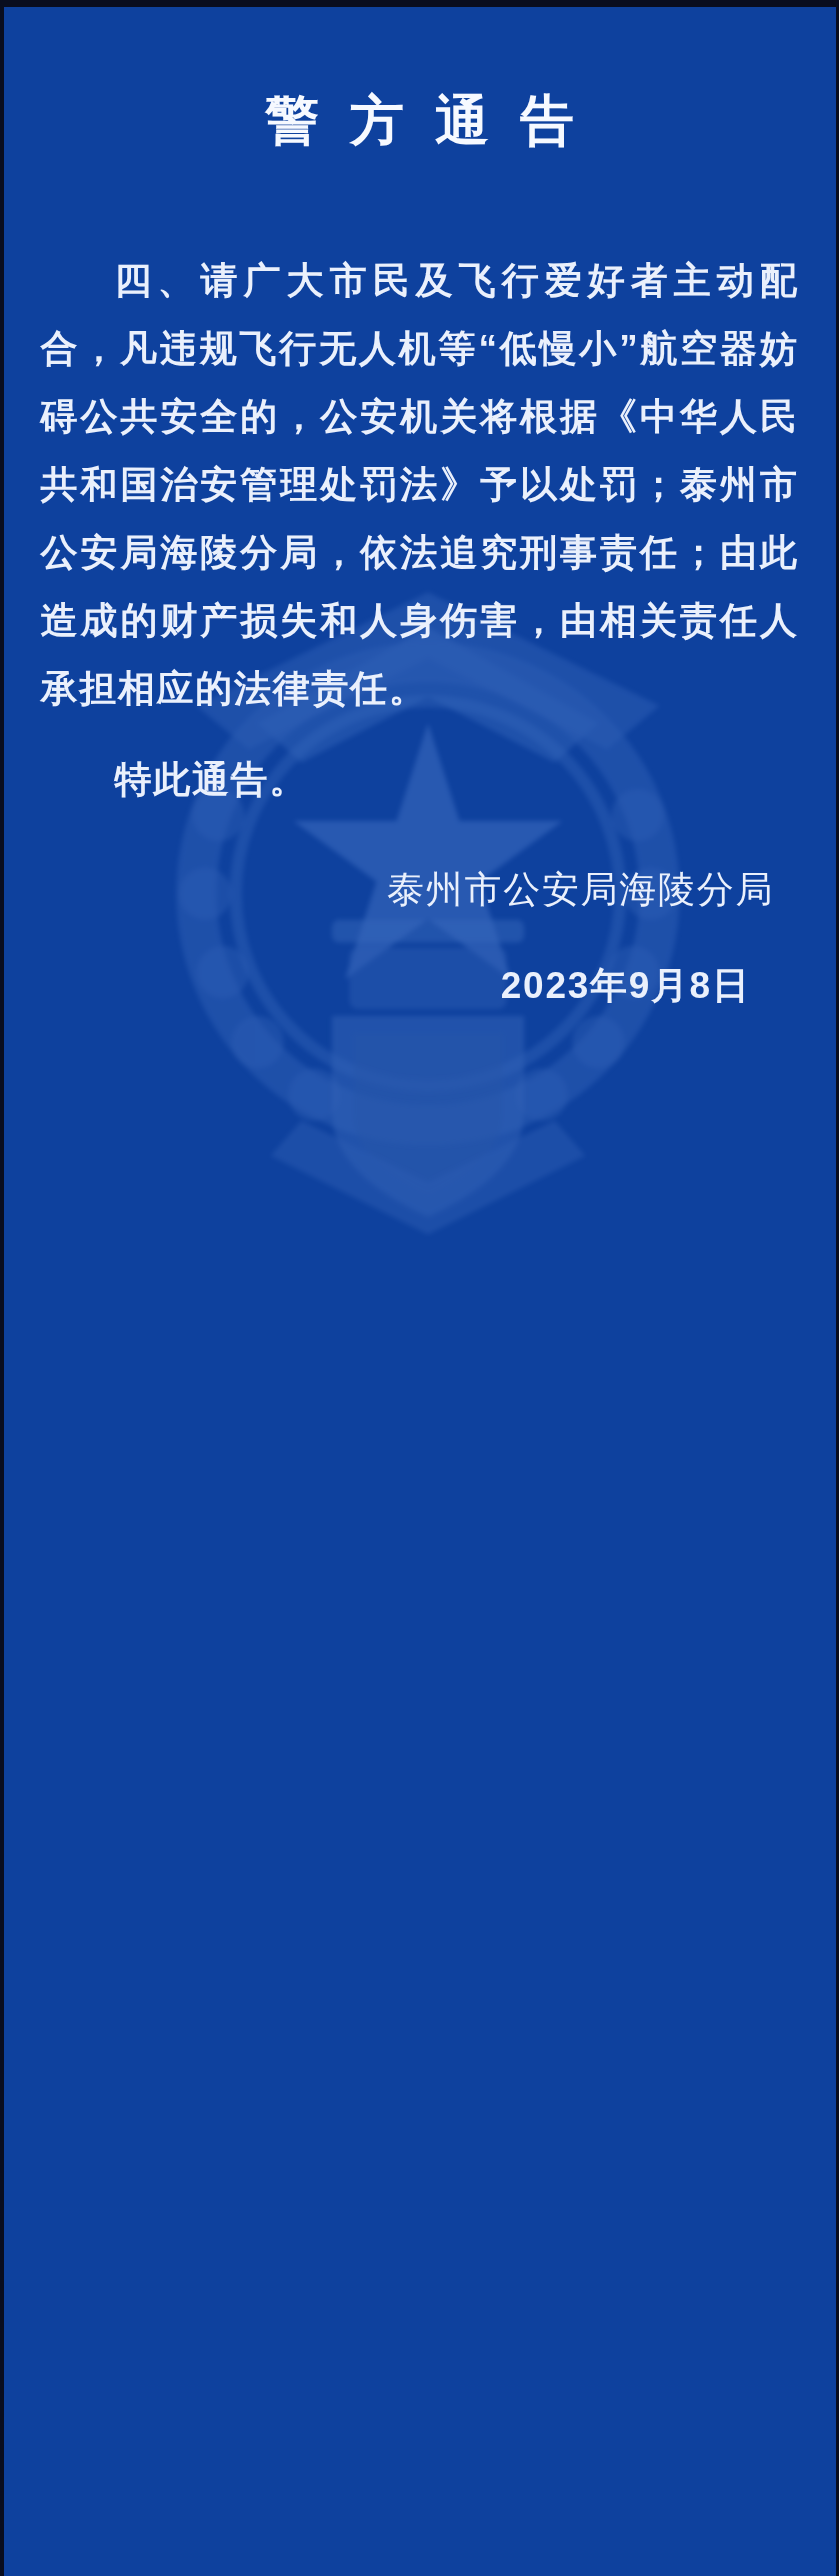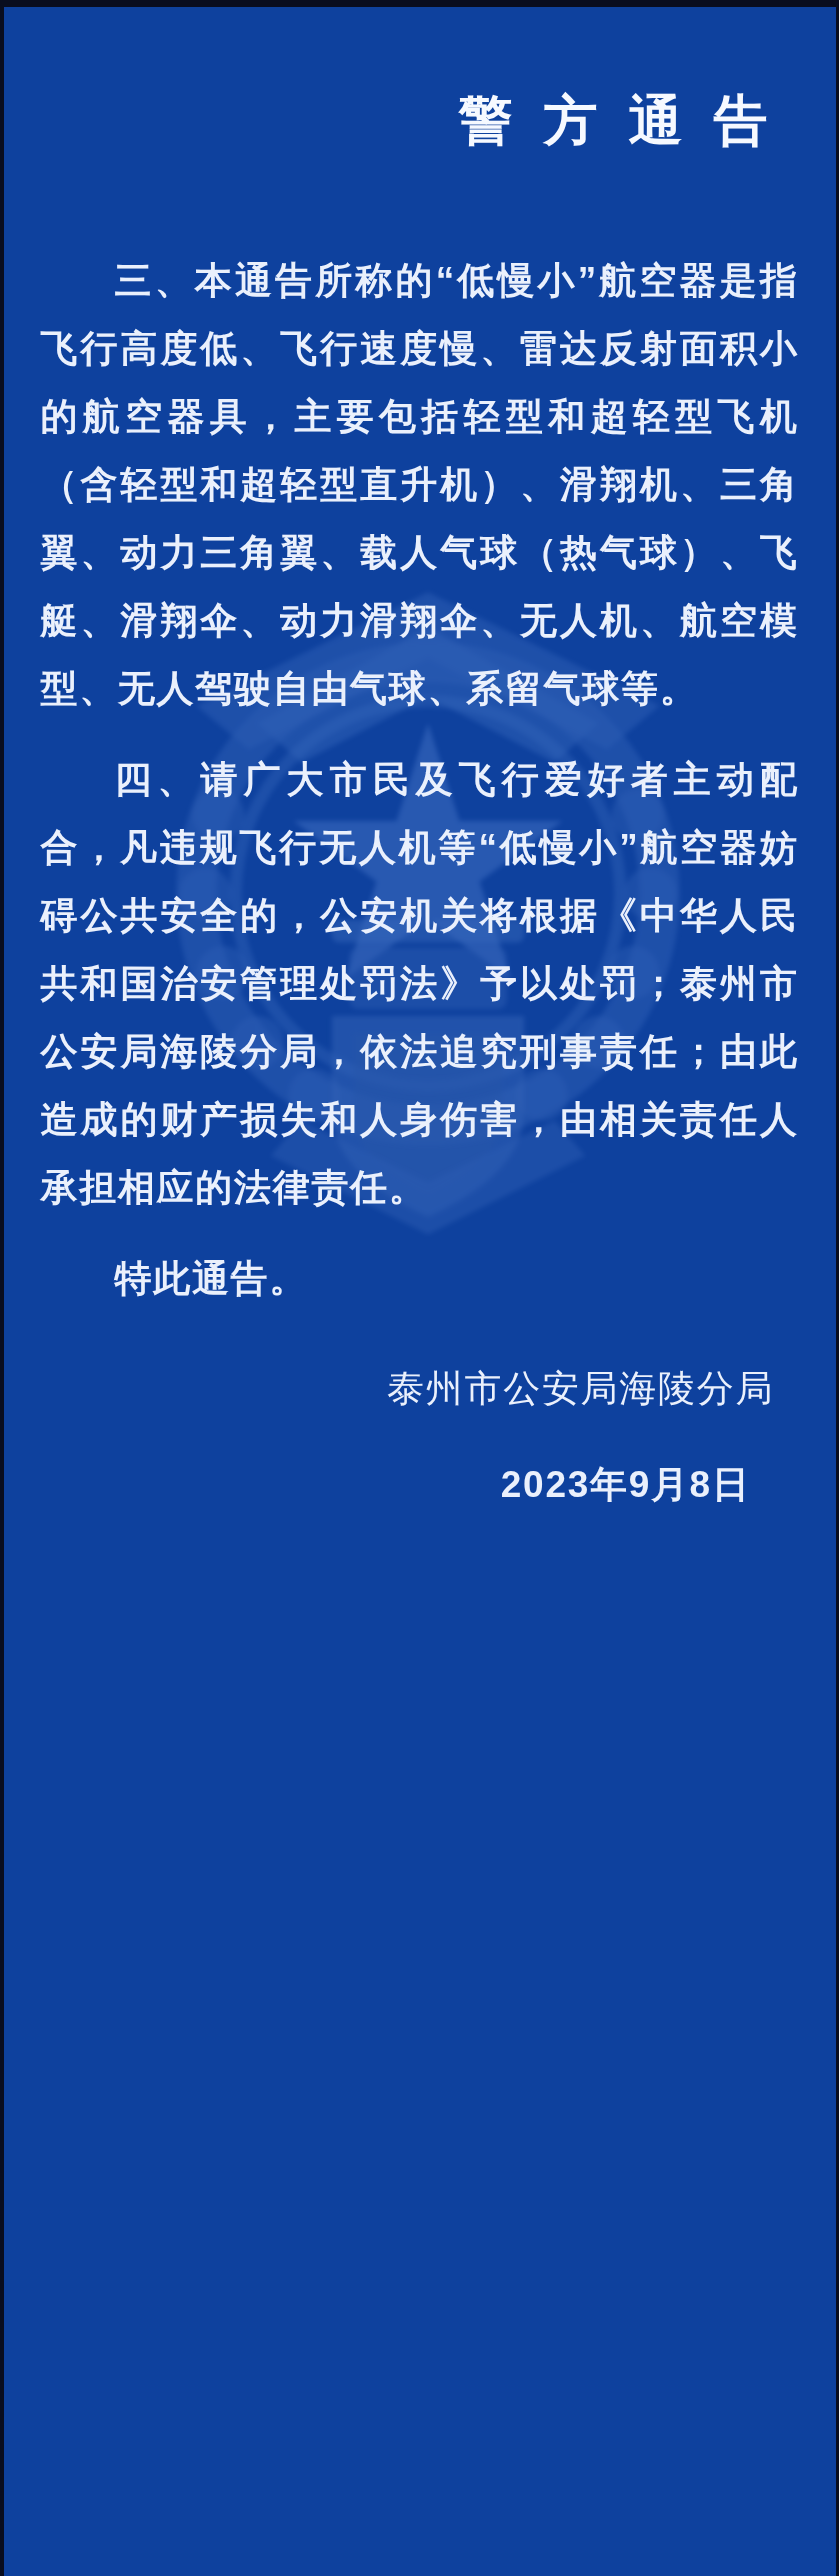--- a/index.html
+++ b/index.html
@@ -35,21 +35,21 @@
     filter: blur(2.6px);
     pointer-events: none;
   }
   .content {
     position: relative;
     padding: 74px 37px 0 37px;
     color: #eff4fe;
   }
   .title {
     margin: 0 0 87px 0;
-    text-align: right;
+    text-align: center;
     font-size: 54px;
     line-height: 79px;
     font-weight: bold;
     letter-spacing: 31px;
     text-indent: 31px; 
     color: #f6f9ff;
   }
   .body-text p {
     margin: 0 0 23px 0;
     font-size: 37px;
@@ -119,21 +119,20 @@
       <path d="M215 540 h220 v110 q0 70 -110 120 q-110 -50 -110 -120 Z" fill="#4e7ccb" opacity="0.55"></path>
       <path d="M240 560 h170 v92 q0 55 -85 95 q-85 -40 -85 -95 Z" fill="#3a66b4" opacity="0.5"></path>
 
       <path d="M145 700 L325 790 L505 700 L470 660 L325 730 L180 660 Z" fill="#4372c4" opacity="0.5"></path>
     </svg>
 
     <div class="content">
       <h1 class="title">警方通告</h1>
 
       <div class="body-text">
-        <p>三、本通告所称的“低慢小”航空器是指飞行高度低、飞行速度慢、雷达反射面积小的航空器具，主要包括轻型和超轻型飞机（含轻型和超轻型直升机）、滑翔机、三角翼、动力三角翼、载人气球（热气球）、飞艇、滑翔伞、动力滑翔伞、无人机、航空模型、无人驾驶自由气球、系留气球等。</p>
         <p>四、请广大市民及飞行爱好者主动配合，凡违规飞行无人机等“低慢小”航空器妨碍公共安全的，公安机关将根据《中华人民共和国治安管理处罚法》予以处罚；泰州市公安局海陵分局，依法追究刑事责任；由此造成的财产损失和人身伤害，由相关责任人承担相应的法律责任。</p>
         <p class="closing-line">特此通告。</p>
       </div>
 
       <div class="signature">泰州市公安局海陵分局</div>
       <div class="date">2023年9月8日</div>
     </div>
   </div>
 </div>
 

